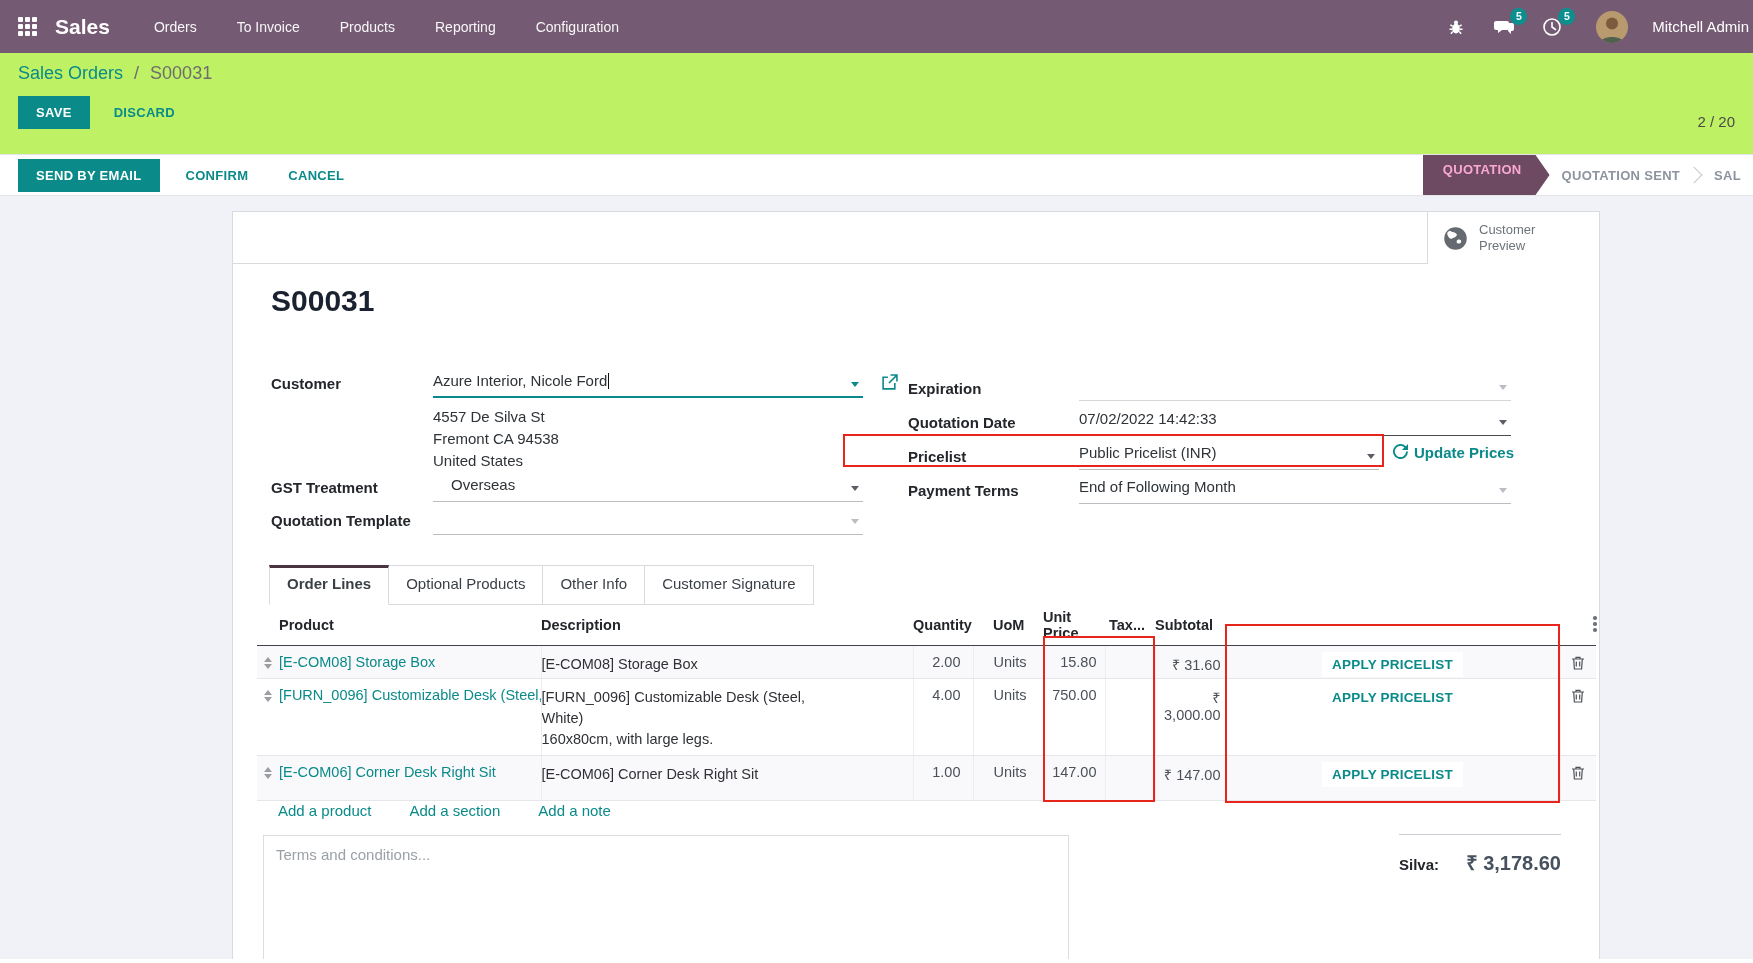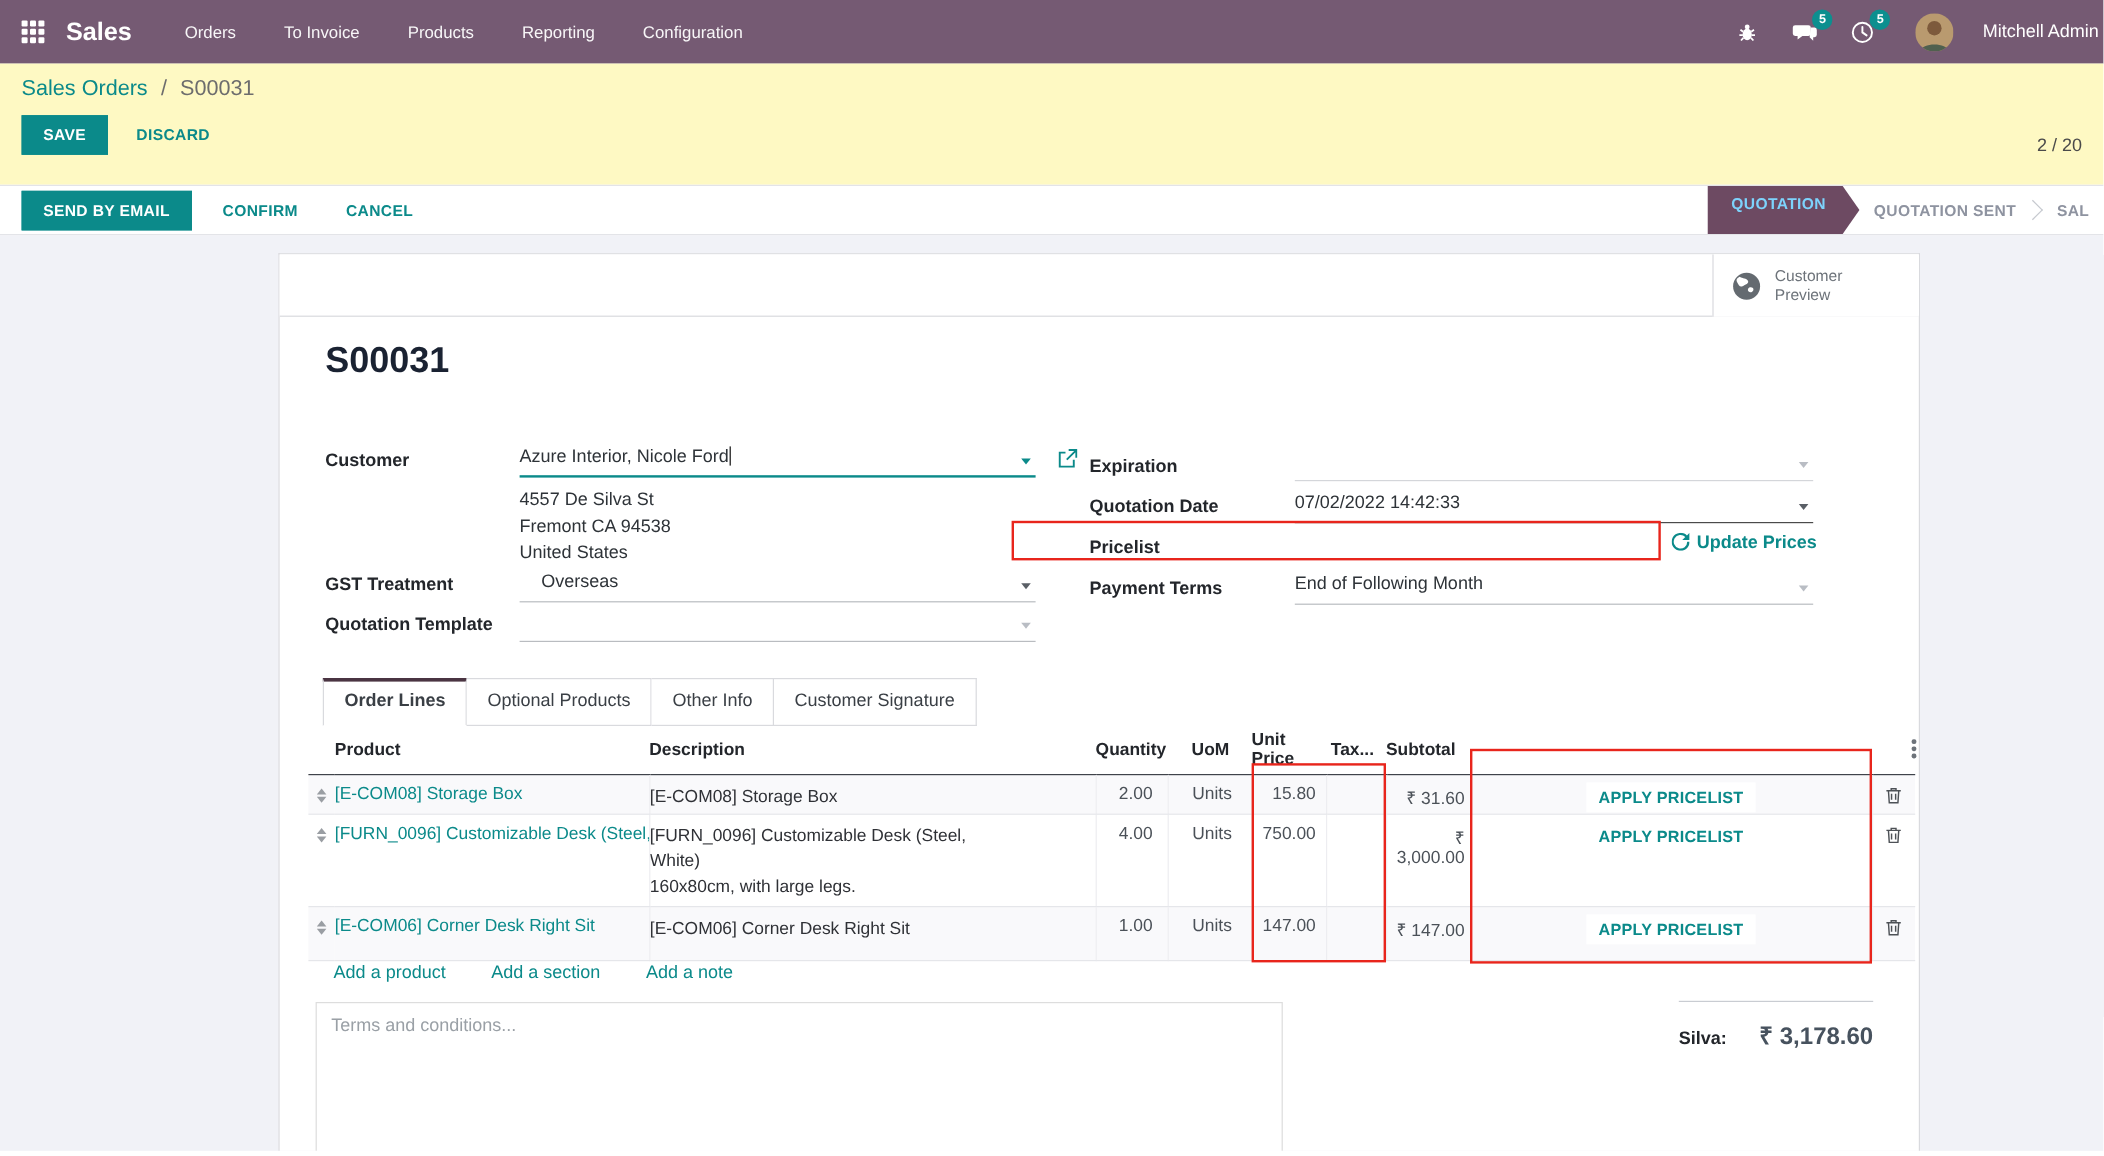--- a/index.html
+++ b/index.html
@@ -15,38 +15,38 @@
   .nav-menu{display:flex;margin-left:42px;gap:36px}
   .nav-item{font-size:14px;color:rgba(255,255,255,.95);cursor:pointer;padding:6px 2px}
   .nav-right{margin-left:auto;display:flex;align-items:center;gap:24px;padding-right:4px}
   .icon-wrap{position:relative;width:24px;height:24px;display:flex;align-items:center;justify-content:center;cursor:pointer}
   .badge{position:absolute;top:-7px;right:-11px;background:#0c8f8f;color:#fff;font-size:10.5px;font-weight:bold;
          min-width:17px;height:17px;border-radius:9px;line-height:17px;text-align:center;padding:0 3px}
   .avatar{width:32px;height:32px;border-radius:50%;overflow:hidden;margin-left:8px;cursor:pointer;flex:none}
   .user-name{font-size:15px;white-space:nowrap;cursor:pointer}
 
   
-  .controlpanel{height:101px;background:#fef9c3;position:relative;padding:10px 18px 0}
+  .controlpanel{height:101px;background:#bef264;position:relative;padding:10px 18px 0}
   .breadcrumb{font-size:18px}
   .breadcrumb .parent{color:#0b8a8a;cursor:pointer}
   .breadcrumb .sep{color:#6d6d6d;margin:0 6px}
   .breadcrumb .current{color:#6d6d6d}
   .cp-buttons{margin-top:12px;display:flex;align-items:center;gap:10px}
   .btn-primary{background:#0b8a8a;color:#fff;border:1px solid #0b8a8a;font-size:13px;font-weight:bold;
                padding:8px 17px;cursor:pointer;font-family:inherit;letter-spacing:.3px}
   .btn-flat{background:none;border:none;color:#0b8a8a;font-size:13px;font-weight:bold;padding:8px 14px;
             cursor:pointer;font-family:inherit;letter-spacing:.3px}
   .pager{position:absolute;right:18px;top:60px;font-size:15px;color:#4a4a4a}
 
   
   .statusbar{height:42px;border-top:1px solid #e3e4e8;border-bottom:1px solid #e3e4e8;background:#fff;
              display:flex;align-items:center;padding-left:18px;position:relative}
   .sb-left{display:flex;align-items:center;gap:12px}
   .sb-right{position:absolute;right:0;top:0;height:40px;display:flex;align-items:stretch}
-  .step-arrow{background:#6d4a62;color:#7dd3fc;font-size:13px;font-weight:bold;letter-spacing:.3px;
+  .step-arrow{background:#6d4a62;color:#f9a8d4;font-size:13px;font-weight:bold;letter-spacing:.3px;
               display:flex;align-items:center;padding:0 28px 12px 20px;cursor:pointer;
               clip-path:polygon(0 0,calc(100% - 14px) 0,100% 50%,calc(100% - 14px) 100%,0 100%)}
   .step{color:#8e93a0;font-size:13px;font-weight:bold;letter-spacing:.3px;display:flex;align-items:center;
         padding:0 12px;cursor:pointer;white-space:nowrap}
   .chev{width:12px;height:12px;border-top:1px solid #c6c9cf;border-right:1px solid #c6c9cf;
         transform:rotate(45deg);align-self:center;margin:0 2px 0 -4px}
 
   
   .content{height:763px;background:#f1f2f7;overflow:hidden}
   .sheet{position:relative;margin:15px 0 0 232px;width:1368px;height:760px;background:#fff;
@@ -247,20 +247,24 @@
       <span class="caret light"></span>
     </div>
 
     <div class="flabel" style="left:675px;top:202px">Quotation Date</div>
     <div class="fvalue u-dark" style="left:846px;top:198px;width:432px">
       <span>07/02/2022 14:42:33</span>
       <span class="caret"></span>
     </div>
 
     <div class="flabel" style="left:675px;top:236px">Pricelist</div>
+    <div class="fvalue u-gray" style="left:846px;top:232px;width:300px">
+      <span>Public Pricelist (INR)</span>
+      <span class="caret"></span>
+    </div>
     <div class="update-prices">
       <svg width="15" height="15" viewBox="0 0 16 16" fill="#0b8a8a">
         <path d="M13.65 2.35A8 8 0 1 0 16 8h-2.1a6 6 0 1 1-1.73-4.24L9.5 6.5H16V0l-2.35 2.35z"></path>
       </svg>
       <span>Update Prices</span>
     </div>
 
     <div class="flabel" style="left:675px;top:270px">Payment Terms</div>
     <div class="fvalue u-gray" style="left:846px;top:266px;width:432px">
       <span>End of Following Month</span>

